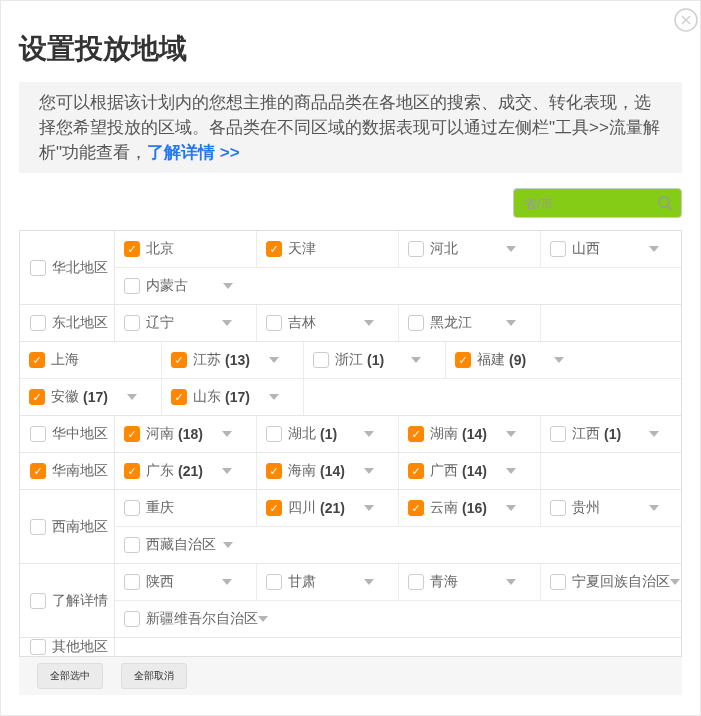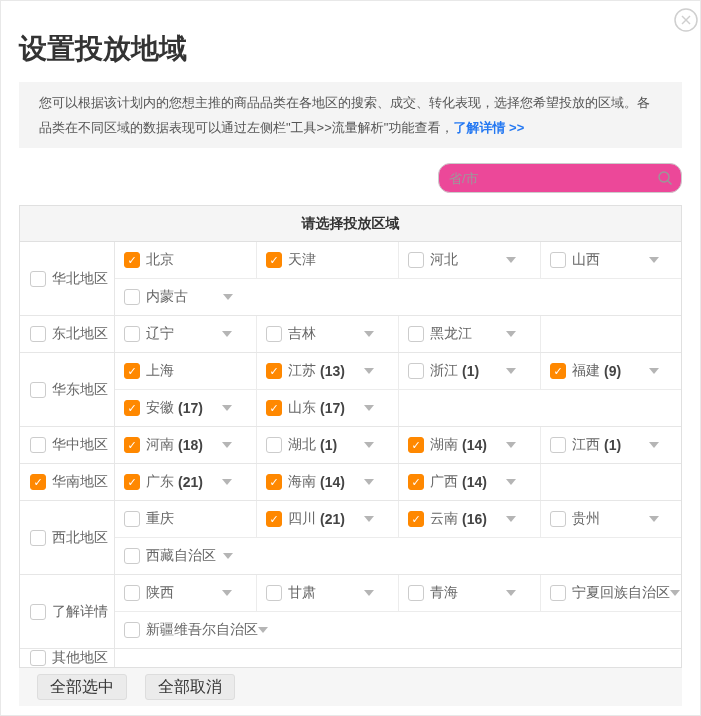--- a/index.html
+++ b/index.html
@@ -2,25 +2,25 @@
 <html><head>
 <meta charset="utf-8">
 <style>
   html,body{margin:0;padding:0;background:#fff;}
   body{font-family:"Liberation Sans","DejaVu Sans",sans-serif;}
   .modal{position:relative;width:701px;height:716px;box-sizing:border-box;
          border:1px solid #e8e8e8;background:#fff;overflow:hidden;}
   .close-btn{position:absolute;top:7px;right:2px;width:24px;height:24px;cursor:pointer;}
   .dlg-title{margin:3px;padding:26px 18px 0 15px;font-size:28px;font-weight:600;color:#333;}
   .notice{margin:14px 18px 0 18px;background:#f4f4f4;padding:8px 20px;
-          font-size:13px;line-height:25px;color:#555;}
+          font-size:17px;line-height:25px;color:#555;}
   .notice a{color:#2478f2;text-decoration:none;font-weight:600;cursor:pointer;}
   .search-row{margin:15px 18px 0 18px;display:flex;justify-content:flex-end;}
-  .search-box{position:relative;width:244px;height:30px;border:1px solid #ccc;
-              border-radius:12px;box-sizing:border-box;background:#ec4899;}
+  .search-box{position:relative;width:169px;height:30px;border:1px solid #ccc;
+              border-radius:4px;box-sizing:border-box;background:#84cc16;}
   .search-box input{width:100%;height:100%;border:none;outline:none;box-sizing:border-box;
               padding:0 32px 0 10px;font-size:13px;color:#333;background:transparent;
               font-family:inherit;}
   .search-box input::placeholder{color:#9b9b9b;}
   .search-ico{position:absolute;right:8px;top:6px;}
   
   .table{margin:12px 18px 0 18px;border:1px solid #e0e0e0;box-sizing:border-box;}
   .thead{height:35px;line-height:35px;text-align:center;background:#f5f5f5;
          font-size:14px;font-weight:700;color:#333;border-bottom:1px solid #e0e0e0;}
   .t-group{display:flex;}
@@ -42,21 +42,21 @@
       justify-content:center;}
   .cb.on{border-color:#ff8800;background:#ff8800;}
   .cb .mark{color:#fff;font-size:11px;font-weight:700;line-height:1;}
   .arrow{width:0;height:0;border-left:5px solid transparent;border-right:5px solid transparent;
          border-top:6px solid #b5b5b5;margin-left:auto;margin-right:24px;cursor:pointer;
          flex-shrink:0;}
   
   .footer{margin:0 18px;height:38px;background:#f6f6f6;display:flex;align-items:center;
           padding-left:18px;gap:18px;}
   .footer button{height:26px;padding:0 12px;background:#ebebeb;border:1px solid #ddd;
-          border-radius:3px;font-size:16px;color:#333;cursor:pointer;font-family:inherit;}
+          border-radius:3px;font-size:10px;color:#333;cursor:pointer;font-family:inherit;}
 </style>
 </head>
 <body>
 
 <div class="modal">
 
   <div class="close-btn">
     <svg width="24" height="24" viewBox="0 0 24 24">
       <circle cx="12" cy="12" r="11" fill="none" stroke="#cfcfcf" stroke-width="1.5"></circle>
       <line x1="8" y1="8" x2="16" y2="16" stroke="#cfcfcf" stroke-width="1.5"></line>
@@ -74,21 +74,20 @@
       <span class="search-ico">
         <svg width="16" height="16" viewBox="0 0 16 16">
           <circle cx="7" cy="7" r="5" fill="none" stroke="#999" stroke-width="1.4"></circle>
           <line x1="10.8" y1="10.8" x2="14.5" y2="14.5" stroke="#999" stroke-width="1.4"></line>
         </svg>
       </span>
     </div>
   </div>
 
   <div class="table">
-    <div class="thead">请选择投放区域</div>
     <div id="groups">
         <div class="t-group">
           <div class="g-cell">
             <span class="cb"></span>
             <span class="g-label">华北地区</span>
           </div>
           <div class="g-rows">
             <div class="subrow">
               <div class="cell">
                 <span class="cb on">
@@ -144,24 +143,20 @@
               <div class="cell">
                 <span class="cb"></span>
                 <span class="p-label">黑龙江</span>
                 <span class="arrow"></span>
               </div>
               <div class="filler"></div>
             </div>
           </div>
         </div>
         <div class="t-group">
-          <div class="g-cell">
-            <span class="cb"></span>
-            <span class="g-label">华东地区</span>
-          </div>
           <div class="g-rows">
             <div class="subrow">
               <div class="cell">
                 <span class="cb on">
                   <span class="mark">✓</span>
                 </span>
                 <span class="p-label">上海</span>
               </div>
               <div class="cell">
                 <span class="cb on">
@@ -280,21 +275,21 @@
                 <span class="p-count">(14)</span>
                 <span class="arrow"></span>
               </div>
               <div class="filler"></div>
             </div>
           </div>
         </div>
         <div class="t-group">
           <div class="g-cell">
             <span class="cb"></span>
-            <span class="g-label">西北地区</span>
+            <span class="g-label">西南地区</span>
           </div>
           <div class="g-rows">
             <div class="subrow">
               <div class="cell">
                 <span class="cb"></span>
                 <span class="p-label">重庆</span>
               </div>
               <div class="cell">
                 <span class="cb on">
                   <span class="mark">✓</span>

